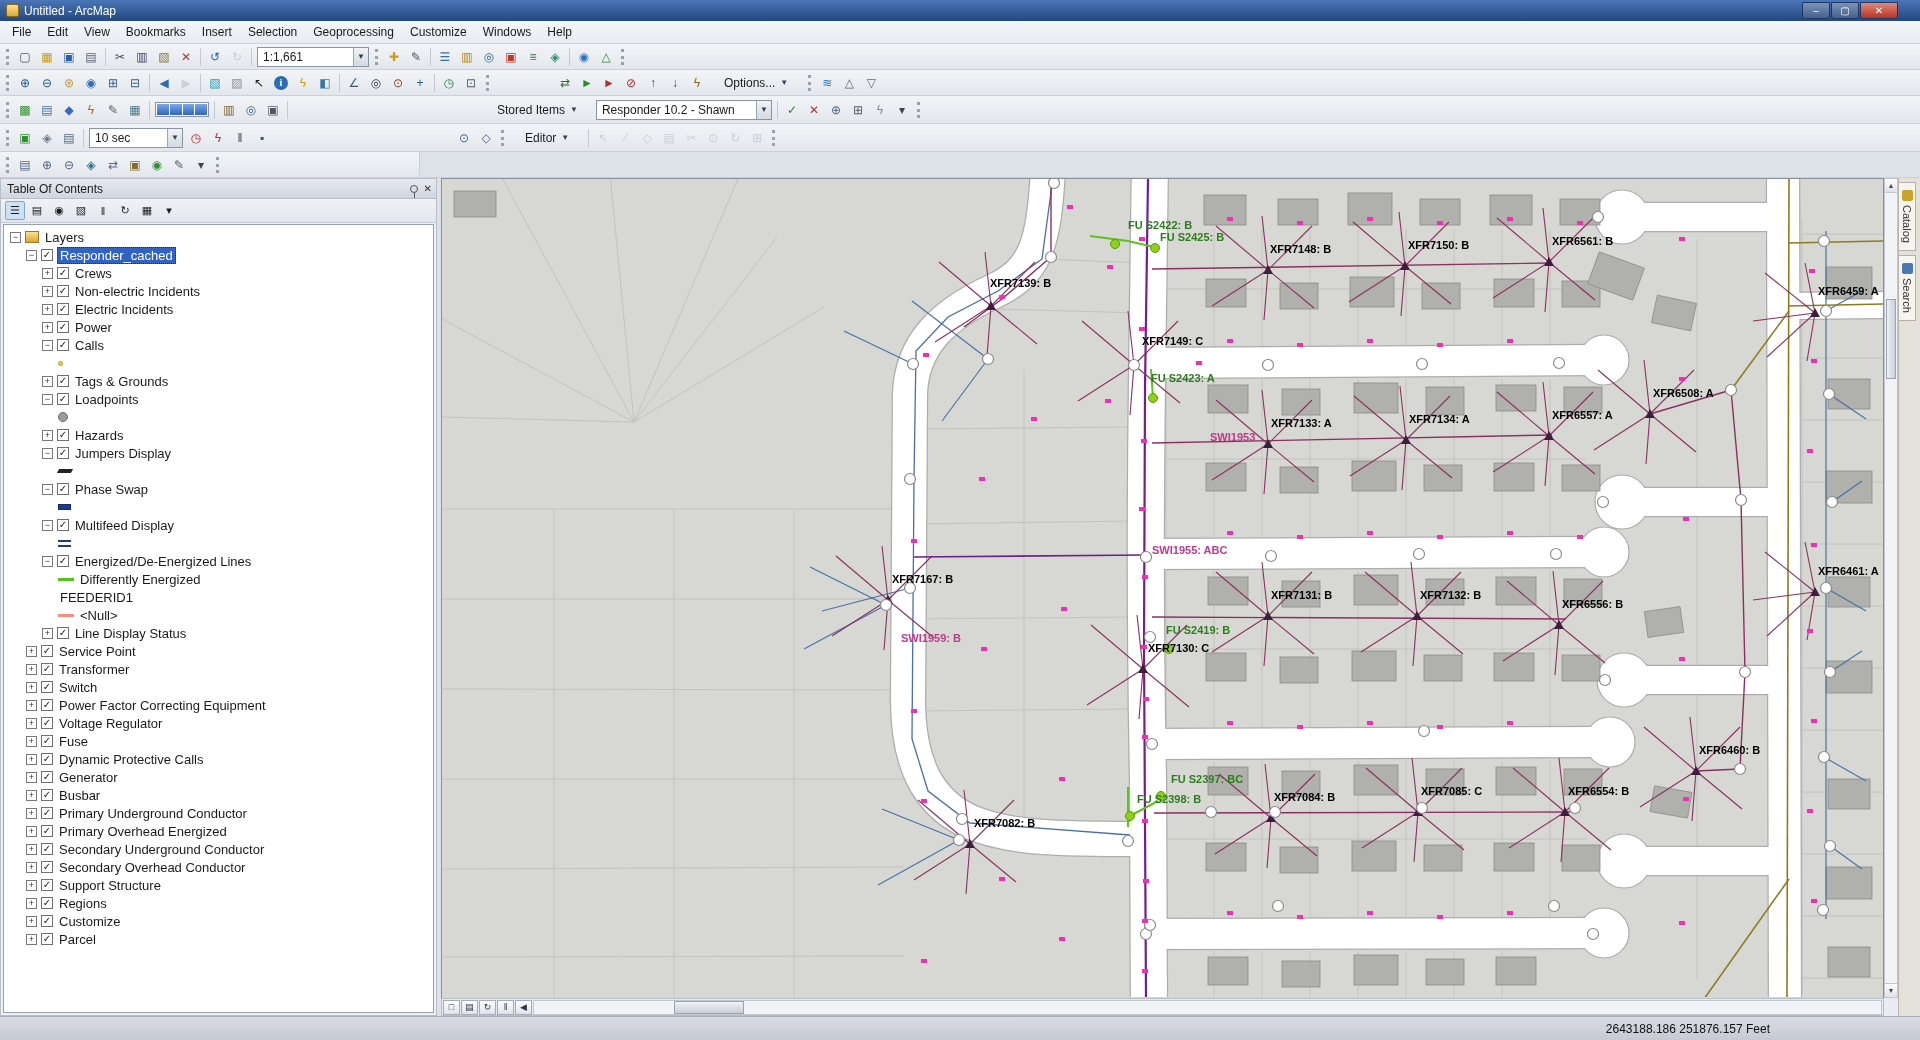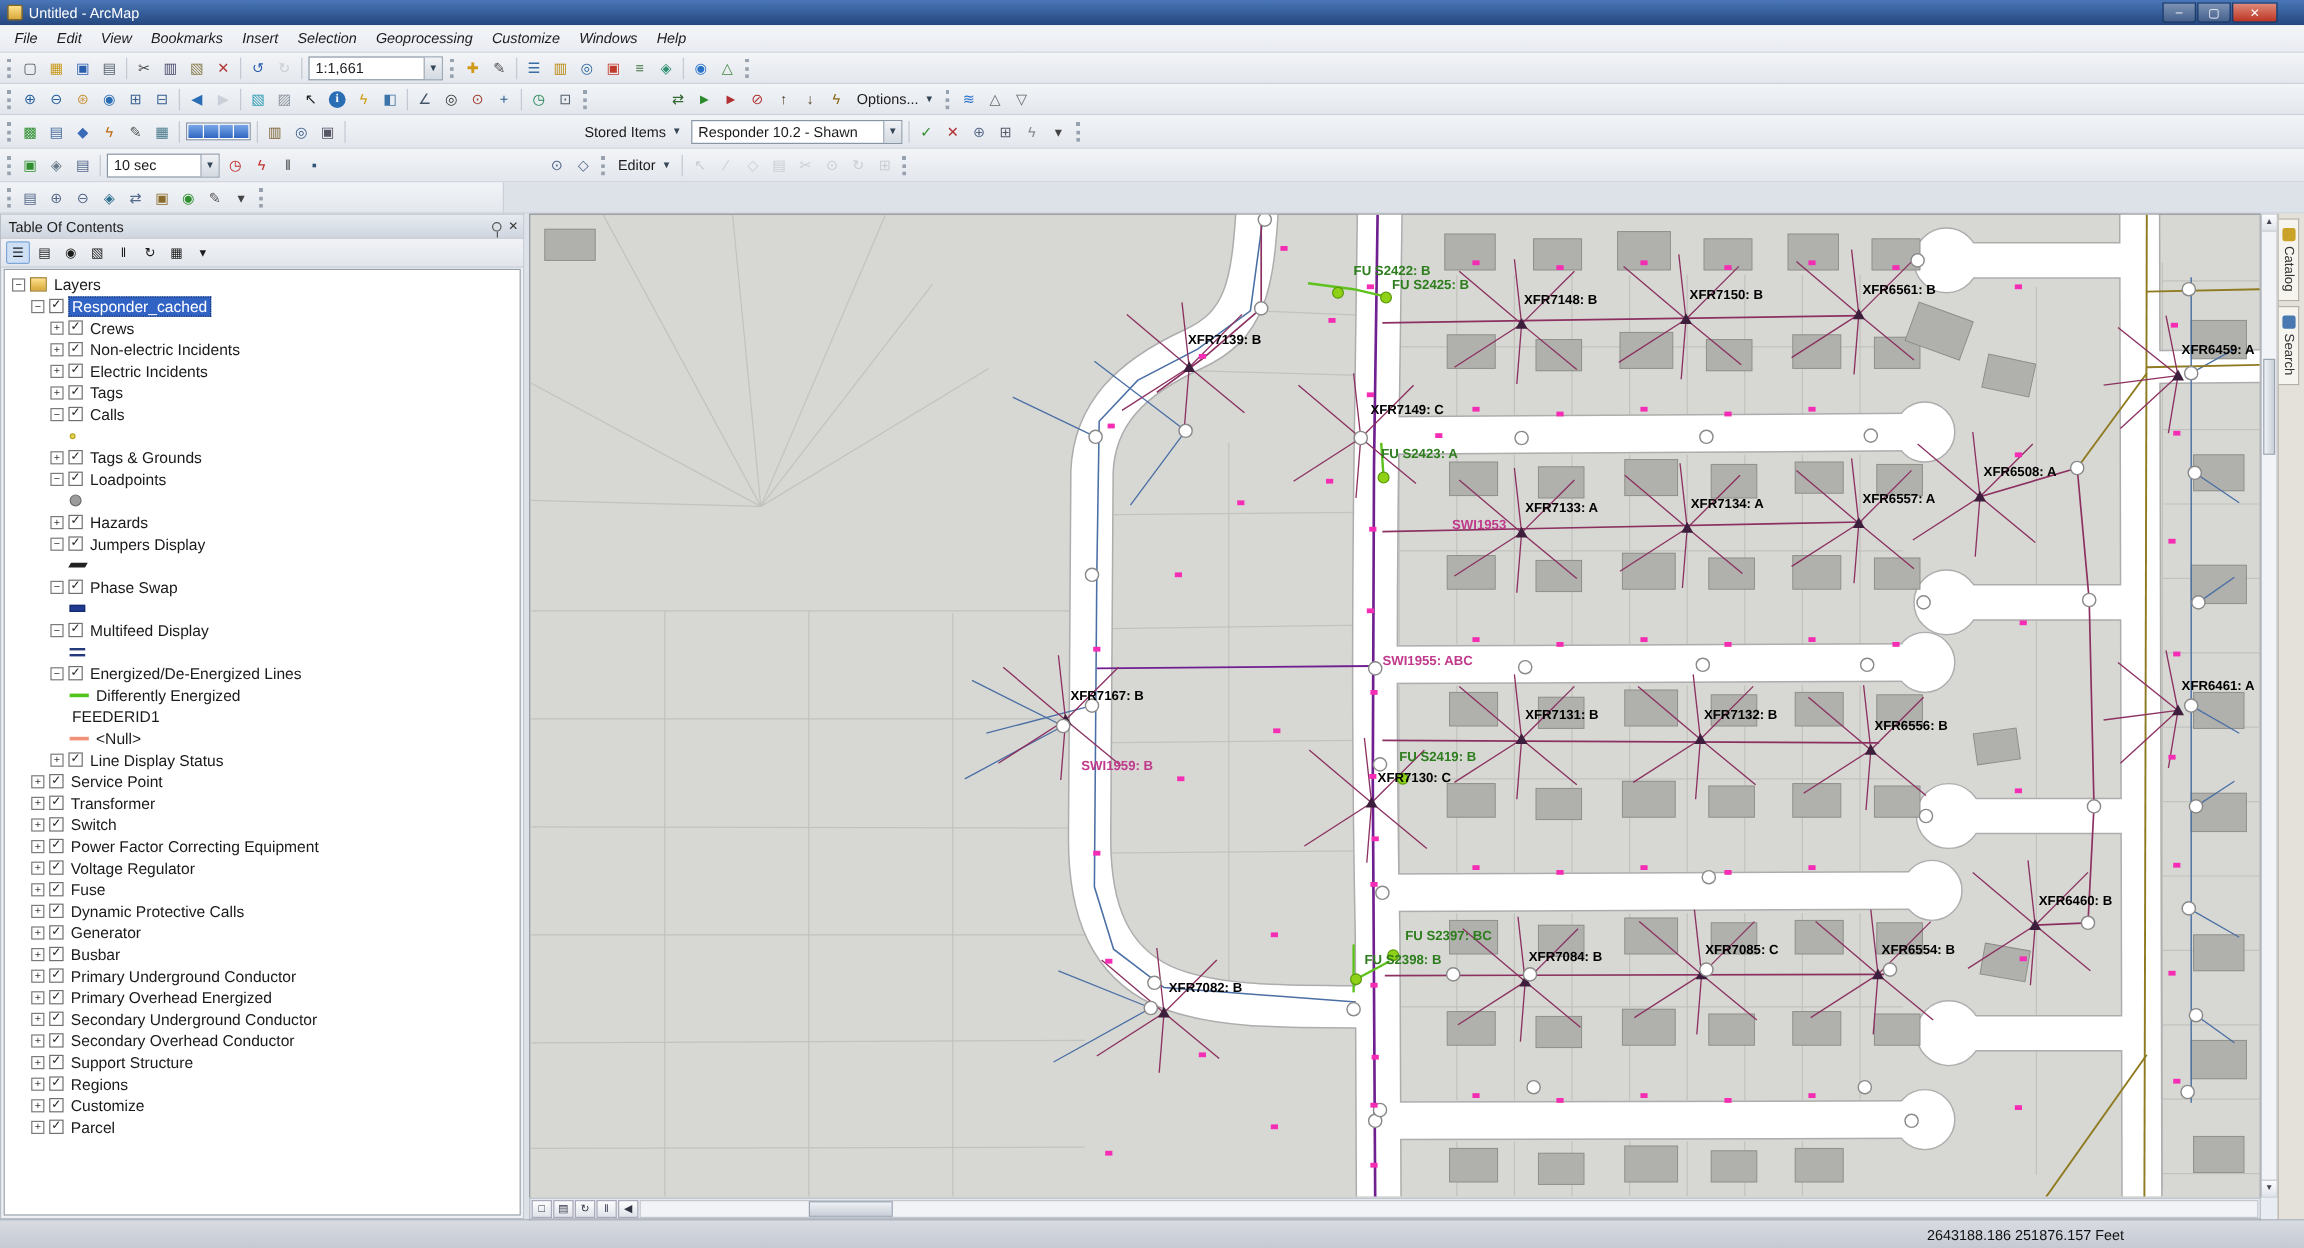--- a/index.html
+++ b/index.html
@@ -10,41 +10,41 @@
     background:linear-gradient(#4a76b8,#24477e);display:flex;align-items:center;color:#fff;}
   #app-icon{width:13px;height:13px;margin:0 5px 0 6px;background:linear-gradient(#ffe08a,#d8a83a);
     border:1px solid #8a6a1a;border-radius:2px;}
   #title-text{font-size:12px;}
   #win-buttons{margin-left:auto;margin-right:22px;display:flex;}
   .winbtn{width:28px;height:17px;display:flex;align-items:center;justify-content:center;
     font-size:10px;color:#fff;background:linear-gradient(#7d93b5,#44608c);border:1px solid #1d3providers;border:1px solid #1d3a66;margin-left:1px;border-radius:0 0 3px 3px;}
   .winbtn.close{background:linear-gradient(#e08a7a,#bb3322);width:38px;}
   
   #menubar{position:absolute;left:0;top:21px;width:1920px;height:23px;background:linear-gradient(#f4f6f9,#e8ebf1);
-    border-bottom:1px solid #cfd4dc;display:flex;align-items:center;padding-left:4px;font-style:italic;}
+    border-bottom:1px solid #cfd4dc;display:flex;align-items:center;padding-left:4px;}
   .menu-item{padding:2px 8px;}
   
   .tb-row{position:absolute;left:0;width:1920px;background:linear-gradient(#f2f4f7,#e3e7ed);
     border-bottom:1px solid #ccd1d9;display:flex;align-items:center;padding-left:2px;}
   #tb1{top:44px;height:26px;} #tb2{top:70px;height:26px;} #tb3{top:96px;height:28px;}
   #tb4{top:124px;height:28px;} #tb5{top:152px;height:26px;width:420px;border-right:1px solid #ccd1d9;}
   #tb5-rest{position:absolute;left:420px;top:152px;width:1500px;height:26px;background:#dde1e8;border-bottom:1px solid #ccd1d9;}
   .tbi{width:20px;height:19px;display:flex;align-items:center;justify-content:center;
     font-size:12px;margin:0 1px;border:1px solid transparent;border-radius:2px;flex:none;}
   .tbi.disabled{opacity:.4;}
   .tbi .circ{width:14px;height:14px;border-radius:50%;display:flex;align-items:center;justify-content:center;
     font-size:10px;font-weight:bold;color:#fff;font-family:"Liberation Serif",serif;}
   .grip{width:4px;height:16px;margin:0 4px;border-left:3px dotted #98a1ae;flex:none;}
   .tbsep{width:1px;height:18px;background:#c3c9d2;margin:0 3px;flex:none;}
   .tbspace{flex:none;}
   .combo{height:20px;background:#fff;border:1px solid #8895a5;display:flex;align-items:center;
     font-size:12px;padding-left:5px;margin:0 2px;flex:none;}
   .combo .arrow{margin-left:auto;width:15px;align-self:stretch;background:linear-gradient(#f0f2f5,#d4dae2);
     border-left:1px solid #9aa5b2;display:flex;align-items:center;justify-content:center;font-size:8px;color:#345;}
-  .menubtn{height:20px;display:flex;align-items:center;font-size:12px;padding:0 5px;margin:0 0;
+  .menubtn{height:20px;display:flex;align-items:center;font-size:12px;padding:0 5px;margin:0 10px;
     border:1px solid transparent;flex:none;text-align:right;}
   .menubtn .dn{font-size:8px;margin-left:5px;color:#345;}
   .phasebar{width:54px;height:15px;display:flex;gap:1px;background:#fff;border:1px solid #8895a5;padding:1px;margin:0 2px;flex:none;}
   .phasebar div{flex:1;background:linear-gradient(#7aa7e8,#2f66c2);}
   
   #toc{position:absolute;left:0;top:178px;width:437px;height:838px;background:#eef0f4;border:1px solid #b8bec8;}
   #toc-header{height:20px;background:linear-gradient(#e7ebf1,#cfd6e0);display:flex;align-items:center;
     padding:0 4px 0 6px;font-size:12px;border-bottom:1px solid #b8bec8;}
   #toc-header .hbtns{margin-left:auto;display:flex;align-items:center;gap:6px;}
   .pin-icon{width:8px;height:8px;border:1px solid #555;border-radius:50%;position:relative;}
@@ -332,21 +332,21 @@
         <span class="tlabel">Non-electric Incidents</span>
       </div>
       <div class="trow" style="padding-left: 38px;">
         <span class="exp">+</span>
         <span class="chk">✓</span>
         <span class="tlabel">Electric Incidents</span>
       </div>
       <div class="trow" style="padding-left: 38px;">
         <span class="exp">+</span>
         <span class="chk">✓</span>
-        <span class="tlabel">Tags</span>
+        <span class="tlabel">Power</span>
       </div>
       <div class="trow" style="padding-left: 38px;">
         <span class="exp">−</span>
         <span class="chk">✓</span>
         <span class="tlabel">Calls</span>
       </div>
       <div class="trow" style="padding-left: 54px;">
         <span class="sym sym-dot-small"></span>
       </div>
       <div class="trow" style="padding-left: 38px;">

